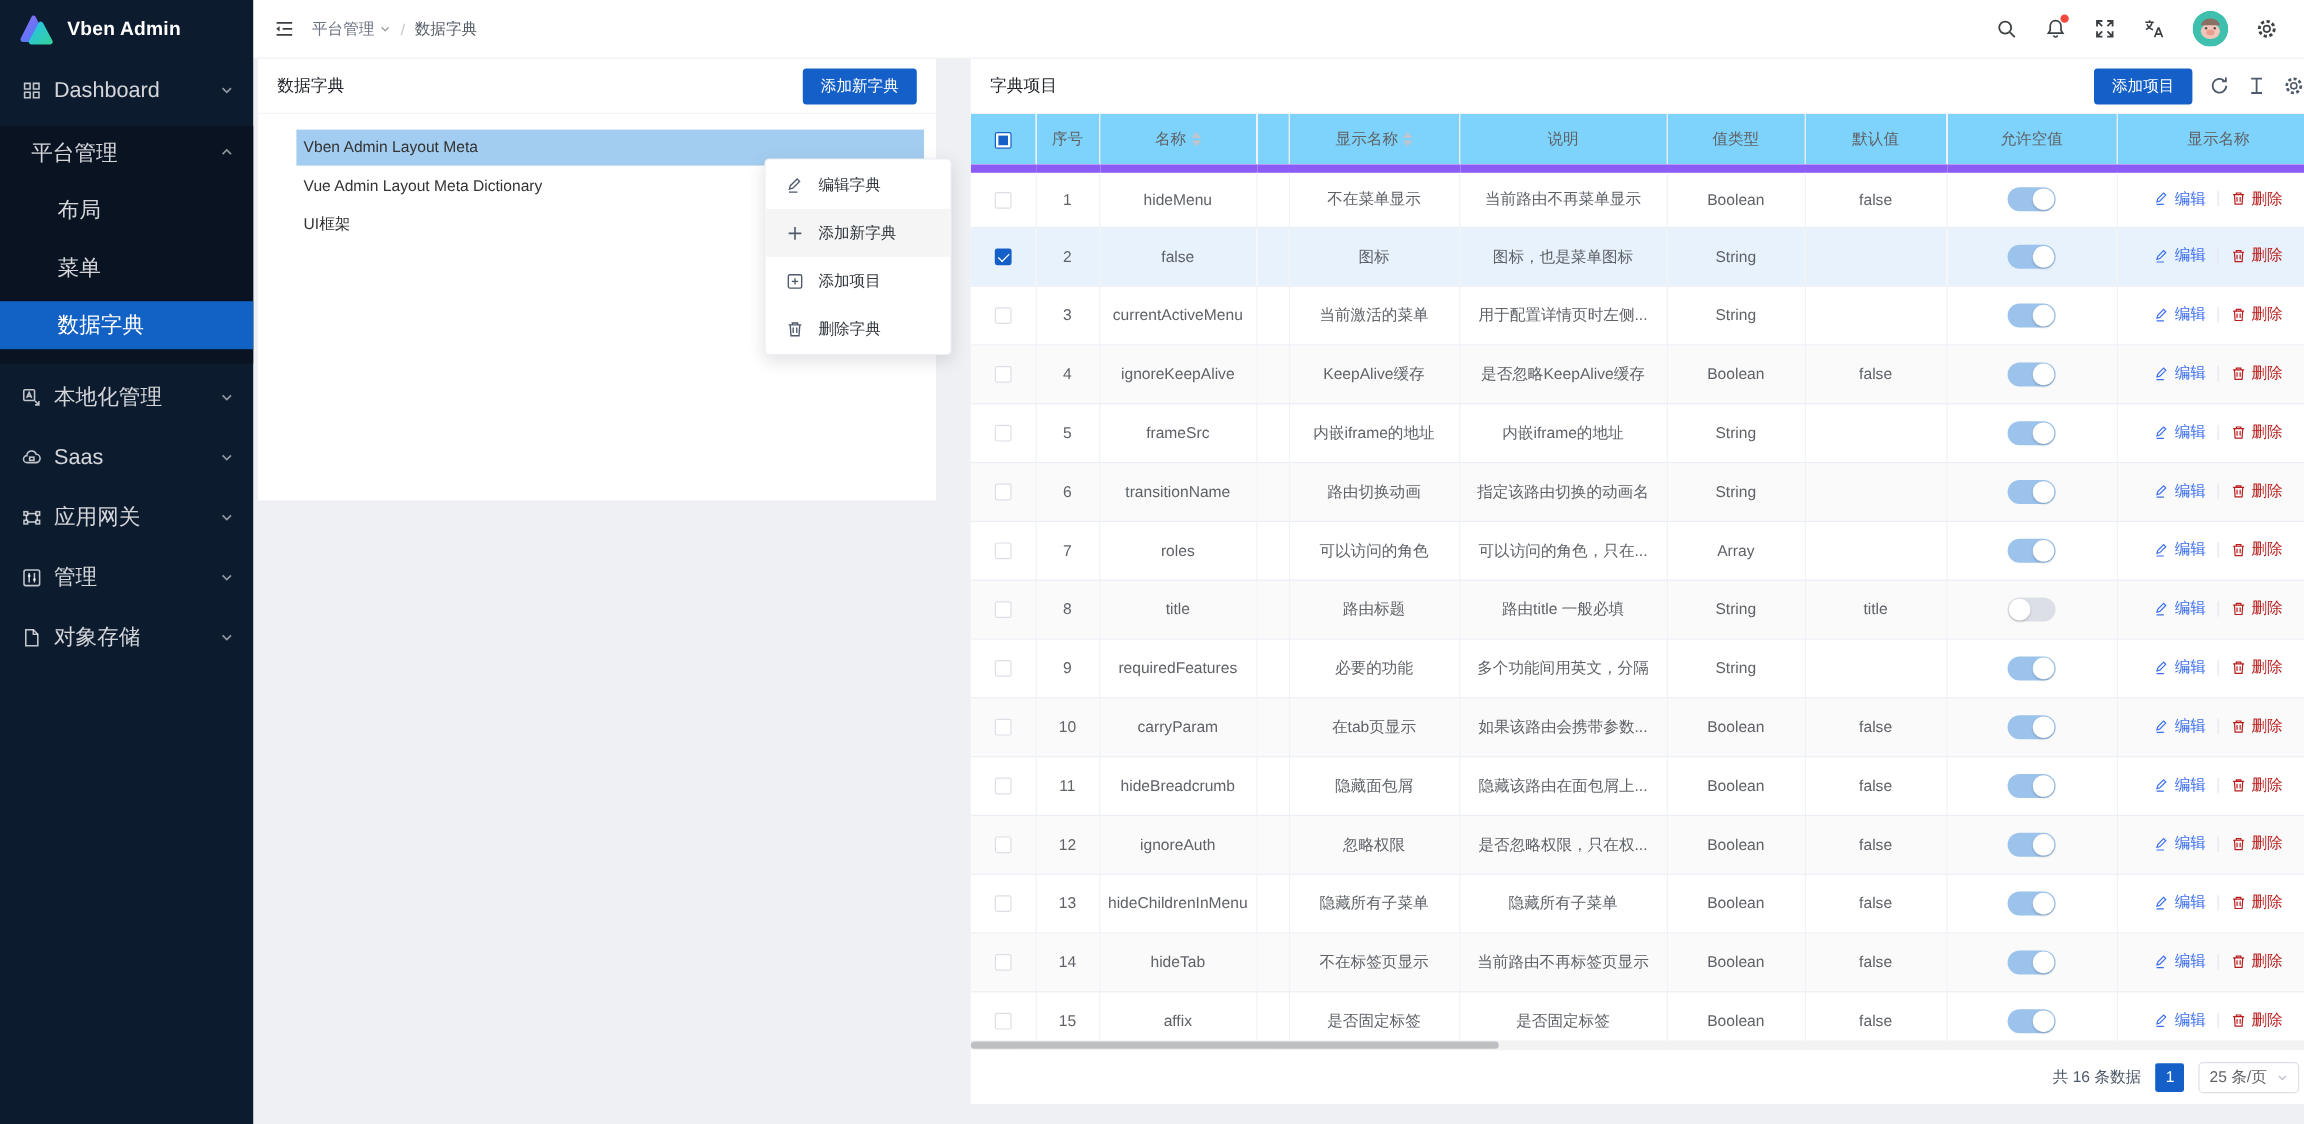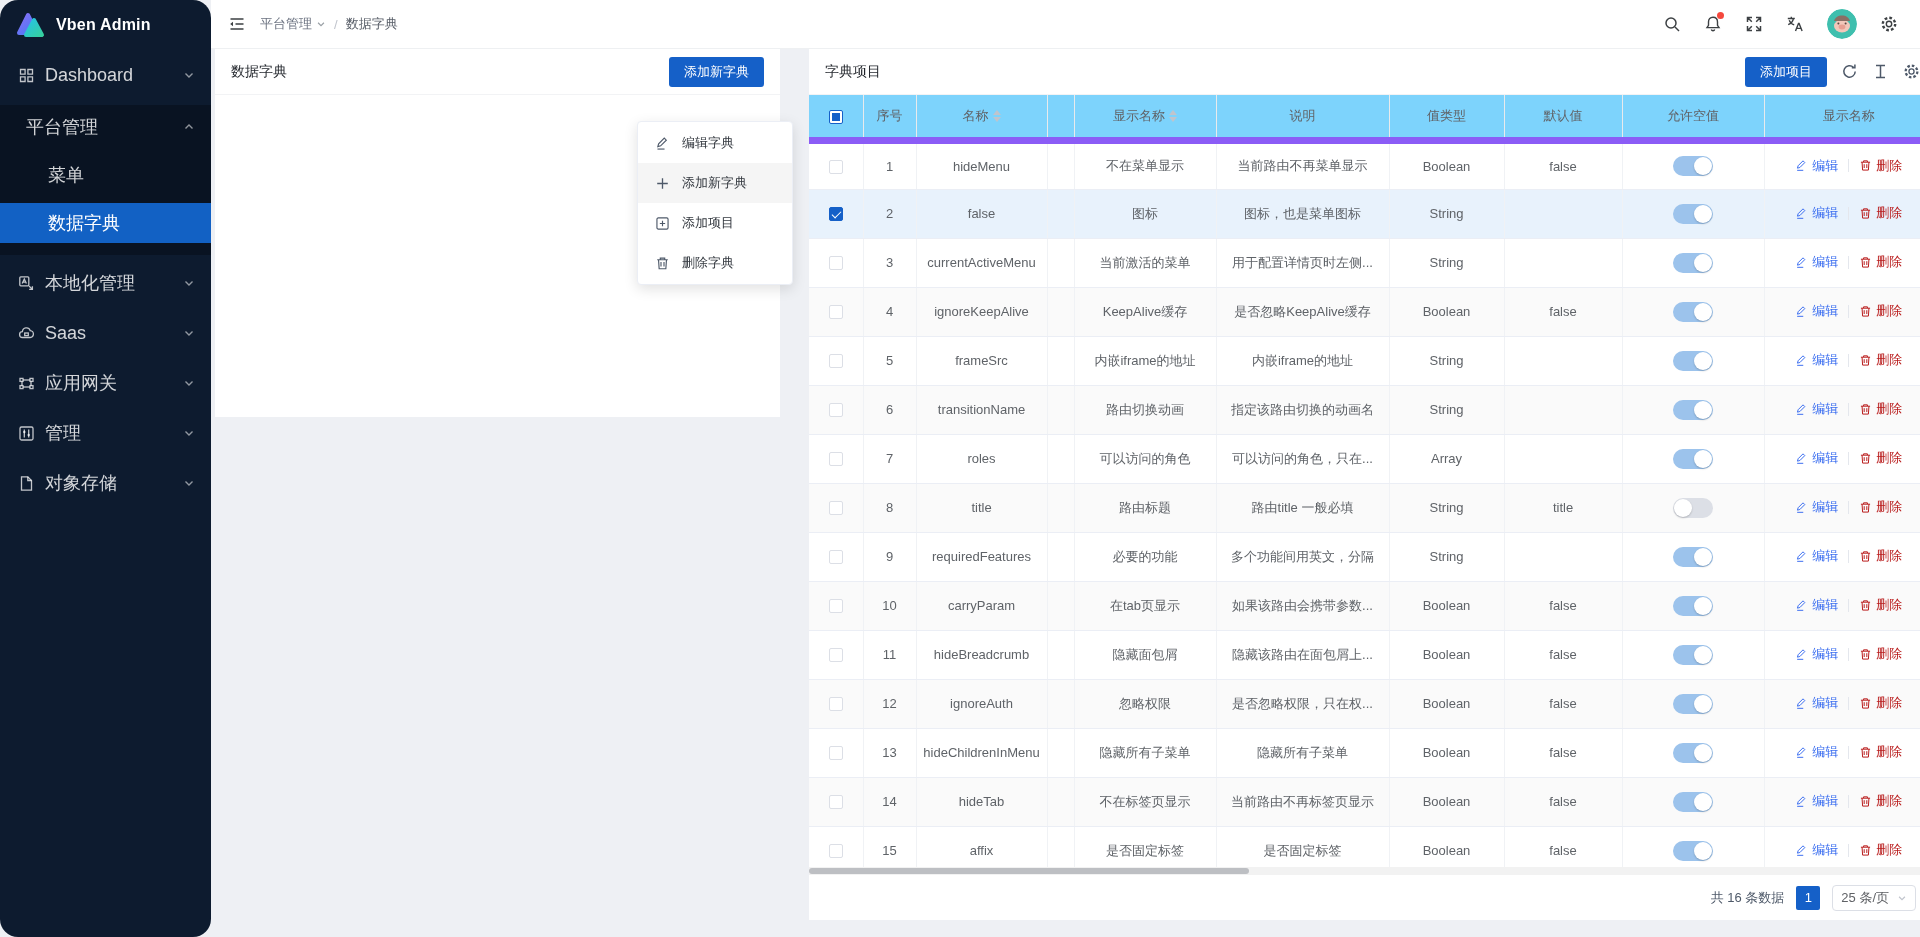--- a/index.html
+++ b/index.html
@@ -5,21 +5,21 @@
   * { box-sizing: border-box; margin: 0; padding: 0; }
   html,body { width:1920px; height:937px; overflow:hidden; }
   body {
     font-family: "Liberation Sans","DejaVu Sans",sans-serif;
     background:#eef0f4; color:#303133; font-size:13px; position:relative;
   }
   .ic { display:inline-flex; }
   .ic svg { width:100%; height:100%; display:block; }
 
   
-  .sidebar { position:absolute; left:0; top:0; width:211px; height:937px; background:#0d1b2f; z-index:5;border-radius:18px; }
+  .sidebar { position:absolute; left:0; top:0; width:211px; height:937px; background:#0d1b2f; z-index:5; }
   .logo { height:49px; display:flex; align-items:center; padding-left:14px; gap:10px; }
   .logo .ic { width:32px; height:32px; }
   .logo-text { color:#fff; font-size:16px; font-weight:bold; letter-spacing:.2px; }
   .menu { margin-top:6px; }
   .m-item { height:40px; margin-bottom:10px; display:flex; align-items:center; color:rgba(255,255,255,.82); font-size:18px; cursor:pointer; padding:0 16px 0 18px; position:relative; }
   .m-item .mi { width:17px; height:17px; margin-right:10px; color:rgba(255,255,255,.75); flex:0 0 auto; }
   .m-item .lbl { flex:1; white-space:nowrap; overflow:hidden; }
   .m-item .chev { width:12px; height:12px; color:rgba(255,255,255,.55); }
   .m-group { background:#091322; padding:2px 0 4px; margin-bottom:8px; }
   .m-group .m-item { margin-bottom:8px; }
@@ -50,21 +50,21 @@
   .btn-primary { background:#1560c8; color:#fff; border:none; height:30px; padding:0 15px; font-size:13px; border-radius:3px; cursor:pointer; font-family:inherit; }
   .head-actions { display:flex; align-items:center; gap:14px; }
   .tool-ic { width:17px; height:17px; color:#4e5969; cursor:pointer; }
 
   
   .dict-list { padding-top:13px; }
   .d-item { height:30px; line-height:30px; margin:0 10px 2px 32px; padding-left:6px; color:#333; cursor:pointer; white-space:nowrap; overflow:hidden; }
   .d-item.selected { background:#a3cdf0; }
 
   
-  .ctx { position:absolute; left:637px; top:121px; width:156px; background:#fff; border:1px solid #ebeef5; border-radius:4px; box-shadow:0 4px 14px rgba(0,0,0,.12); padding:1px 0; z-index:20; }
+  .ctx { position:absolute; left:637px; top:132px; width:156px; background:#fff; border:1px solid #ebeef5; border-radius:4px; box-shadow:0 4px 14px rgba(0,0,0,.12); padding:1px 0; z-index:20; }
   .ctx-item { height:40px; display:flex; align-items:center; gap:12px; padding:0 17px; color:#33383f; cursor:pointer; font-size:13px; }
   .ctx-item.hover { background:#f5f5f5; }
   .ctx-item .ic { width:15px; height:15px; color:#4e5969; }
 
   
   .table-wrap { position:relative; height:780px; overflow:hidden; }
   table { border-collapse:collapse; table-layout:fixed; width:1124px; }
   th, td { font-weight:normal; text-align:center; font-size:13px; color:#5f6368; overflow:hidden; white-space:nowrap; }
   thead th { height:45px; background:#7dd3fc; border-bottom:7px solid #8b5cf6; border-right:1px solid #e8eaec; color:#606266; }
   thead th:last-child { border-right:none; }
@@ -145,20 +145,23 @@
         </span>
       </div>
       <div class="m-group">
         <div class="m-item parent">
           <span class="lbl">平台管理</span>
           <span class="ic chev">
             <svg viewBox="0 0 12 12" fill="none" stroke="currentColor" stroke-width="1.4">
               <path d="M2.5 7.5 6 4l3.5 3.5"></path>
             </svg>
           </span>
+        </div>
+        <div class="m-item m-sub">
+          <span class="lbl">布局</span>
         </div>
         <div class="m-item m-sub">
           <span class="lbl">菜单</span>
         </div>
         <div class="m-item m-sub active">
           <span class="lbl">数据字典</span>
         </div>
       </div>
       <div class="m-item ">
         <span class="ic mi">
@@ -302,20 +305,25 @@
       </svg>
     </span>
   </div>
 </header>
 
 <section class="card left-card">
   <div class="panel-head">
     <span class="panel-title">数据字典</span>
     <button class="btn-primary">添加新字典</button>
   </div>
+  <div class="dict-list" id="dict-list">
+      <div class="d-item selected">Vben Admin Layout Meta</div>
+      <div class="d-item">Vue Admin Layout Meta Dictionary</div>
+      <div class="d-item">UI框架</div>
+    </div>
 </section>
 
 <section class="card right-card">
   <div class="panel-head">
     <span class="panel-title">字典项目</span>
     <div class="head-actions">
       <button class="btn-primary">添加项目</button>
       <span class="ic tool-ic">
         <svg viewBox="0 0 17 17" fill="none" stroke="currentColor" stroke-width="1.5">
           <path d="M14.2 8.5A5.7 5.7 0 1 1 12.5 4.4"></path>

